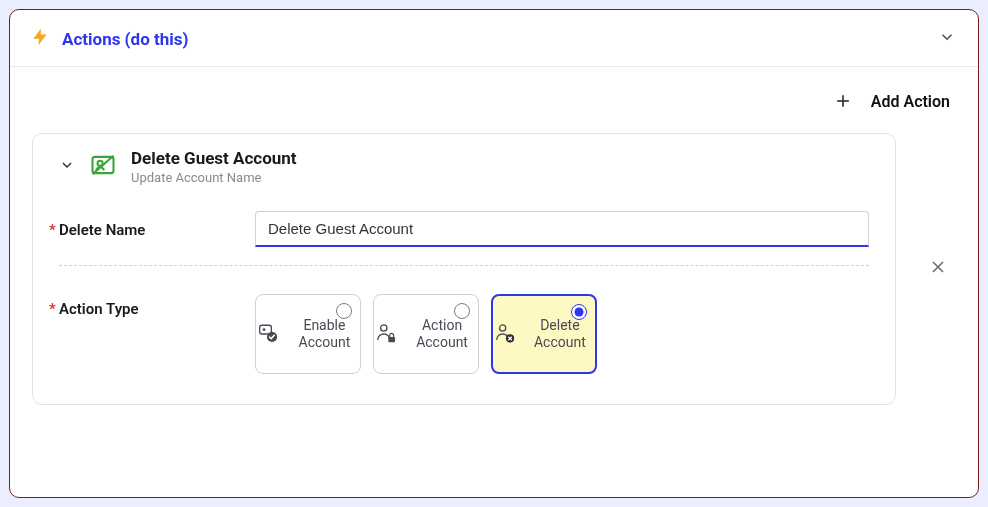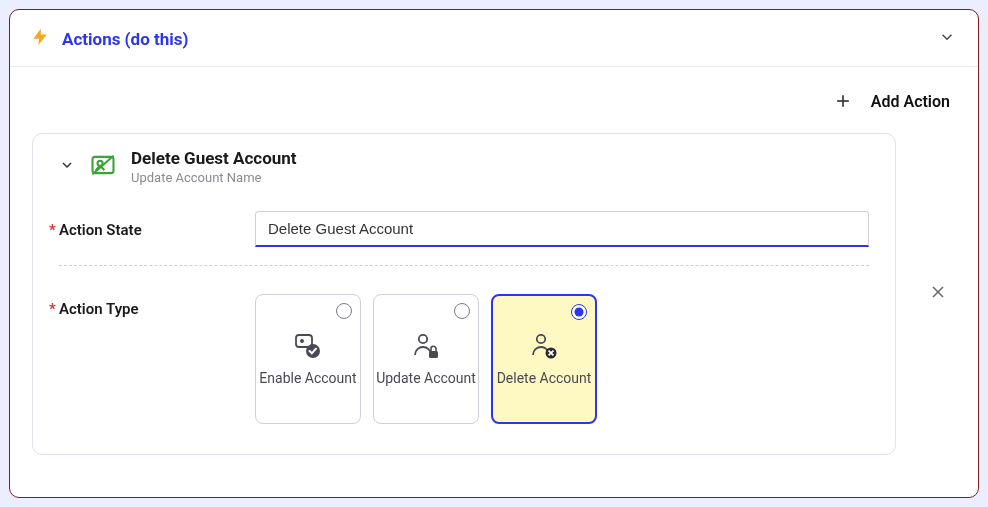--- a/index.html
+++ b/index.html
@@ -109,26 +109,26 @@
     border-top: 1px dashed #cfcfd8;
     margin: 18px 0 0 0;
   }
   .options-row {
     display: flex;
     gap: 12px;
     padding-top: 4px;
   }
   .opt {
     width: 106px;
-    height: 130px;
+    height: 80px;
     border: 1px solid #cfcfd8;
     border-radius: 8px;
     background: #fff;
     display: flex;
-    flex-direction: column;
+    flex-direction: row;
     align-items: center;
     justify-content: center;
     position: relative;
     gap: 8px;
     cursor: pointer;
     color: #4a4a56;
     font-size: 14px;
   }
   .opt.selected {
     border: 2px solid #2c36ec;
@@ -202,21 +202,21 @@
               <line x1="3" y1="20" x2="21" y2="4"></line>
             </svg>
           </span>
           <div class="head-text">
             <span class="head-title">Delete Guest Account</span>
             <span class="head-sub">Update Account Name</span>
           </div>
         </div>
 
         <div class="form-row">
-          <div class="label req">Action State</div>
+          <div class="label req">Delete Name</div>
           <input class="input" type="text" value="Delete Guest Account" style="">
         </div>
 
         <hr class="dash-sep">
 
         <div class="form-row" style="margin-top:24px;">
           <div class="label req">Action Type</div>
           <div class="options-row">
 
             <div class="opt">
@@ -231,21 +231,21 @@
             </div>
 
             <div class="opt">
               <span class="radio"></span>
               <svg width="32" height="30" viewBox="0 0 32 30">
                 <circle cx="13" cy="7" r="4.2" fill="none" stroke="currentColor" stroke-width="1.8"></circle>
                 <path d="M5 23c0-5 4-8 8-8s8 3 8 8" fill="none" stroke="currentColor" stroke-width="1.8"></path>
                 <rect x="19" y="19" width="9" height="7" rx="1.5" fill="#4a4a56"></rect>
                 <path d="M21 19v-2.2a2.5 2.5 0 0 1 5 0V19" fill="none" stroke="#4a4a56" stroke-width="1.6"></path>
               </svg>
-              <div class="opt-label">Update Account</div>
+              <div class="opt-label">Action Account</div>
             </div>
 
             <div class="opt selected">
               <span class="radio"></span>
               <svg width="32" height="30" viewBox="0 0 32 30">
                 <circle cx="13" cy="7" r="4.2" fill="none" stroke="currentColor" stroke-width="1.8"></circle>
                 <path d="M5 23c0-5 4-8 8-8s8 3 8 8" fill="none" stroke="currentColor" stroke-width="1.8"></path>
                 <circle cx="23" cy="21" r="5.5" fill="#2a2a32"></circle>
                 <line x1="20.6" y1="18.6" x2="25.4" y2="23.4" stroke="#fff" stroke-width="1.8"></line>
                 <line x1="25.4" y1="18.6" x2="20.6" y2="23.4" stroke="#fff" stroke-width="1.8"></line>

